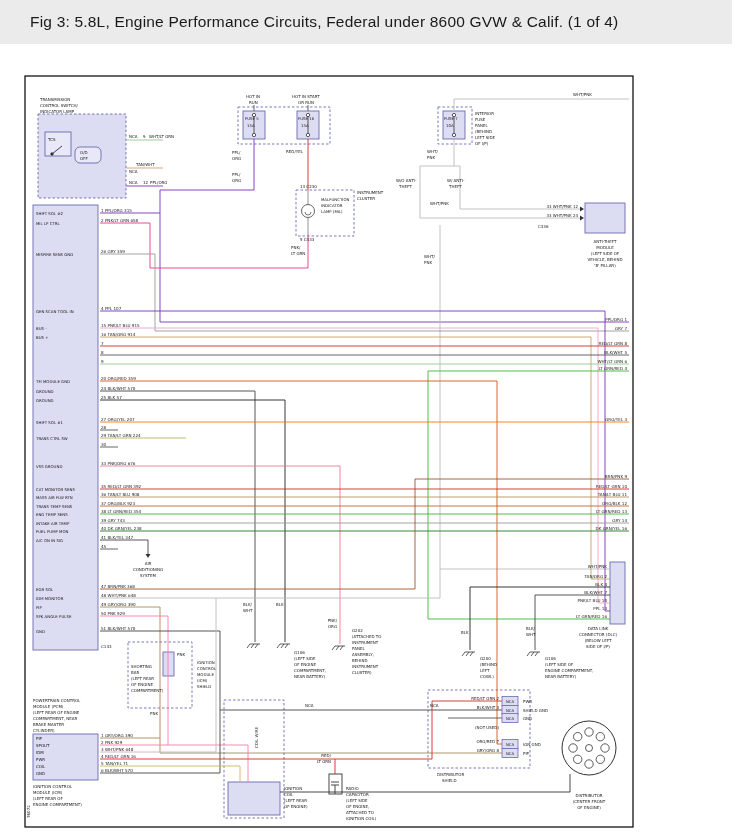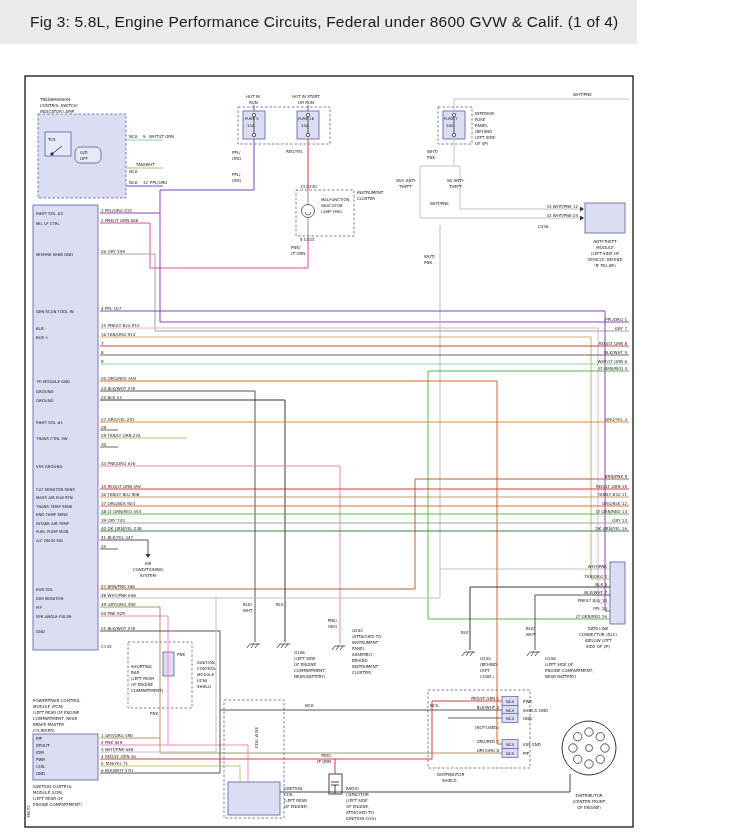--- a/index.html
+++ b/index.html
@@ -1,18 +1,18 @@
 <!DOCTYPE html>
 <html><head>
 <meta charset="utf-8">
 <style>
   html,body{margin:0;padding:0;}
   body{width:741px;height:835px;background:#ffffff;position:relative;overflow:hidden;
        font-family:"Liberation Sans",sans-serif;}
-  .titlebar{position:absolute;top:0;left:0;width:637px;height:44px;background:#ebebeb;
+  .titlebar{position:absolute;top:0;left:0;width:732px;height:44px;background:#ebebeb;
             display:flex;align-items:center;box-sizing:border-box;padding-left:30px;}
   .titlebar span{font-size:15.5px;color:#1a1a1a;letter-spacing:.2px;}
   svg{position:absolute;top:0;left:0;}
   svg text{font-family:"DejaVu Sans",sans-serif;}
 </style>
 </head>
 <body>
 
 <div class="titlebar">
   <span>Fig 3: 5.8L, Engine Performance Circuits, Federal under 8600 GVW &amp; Calif. (1 of 4)</span>

